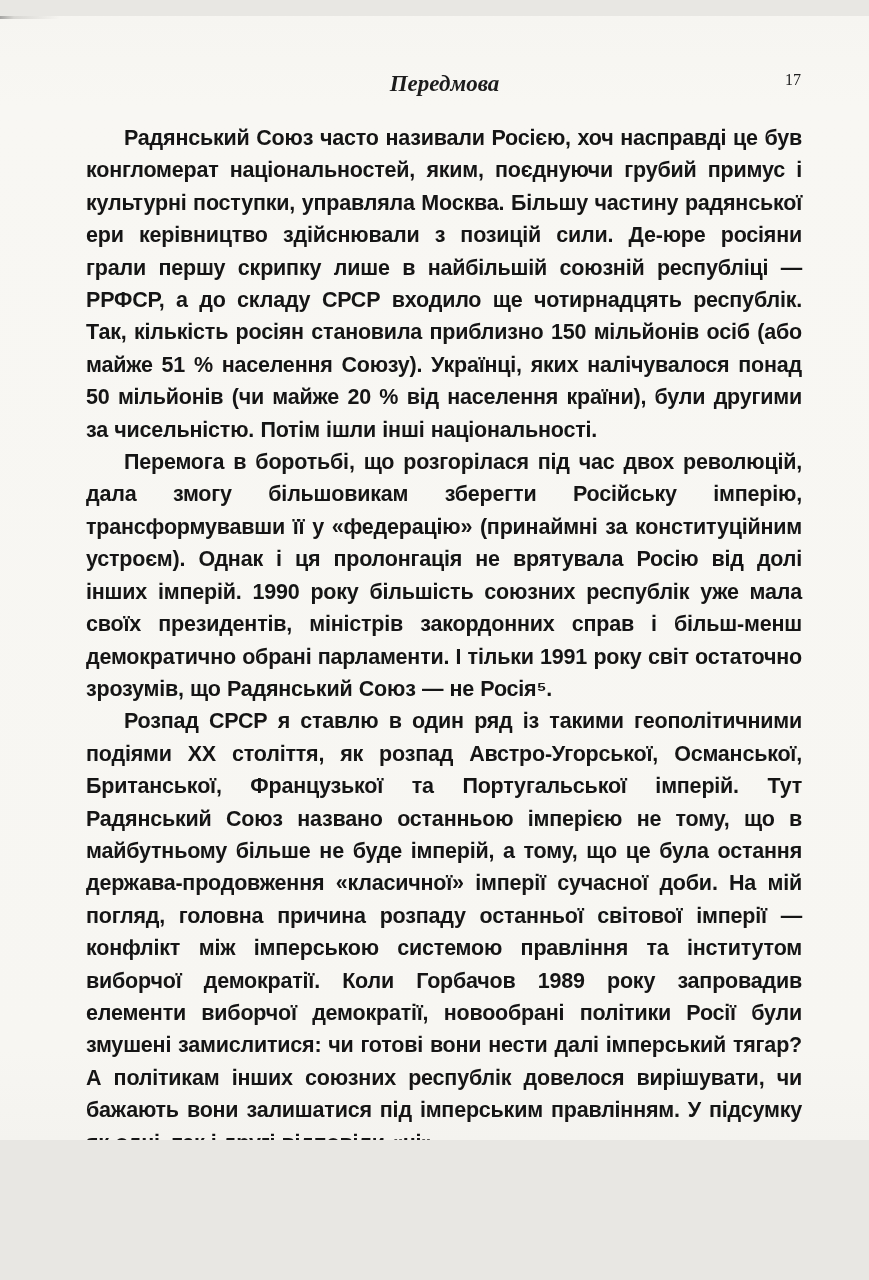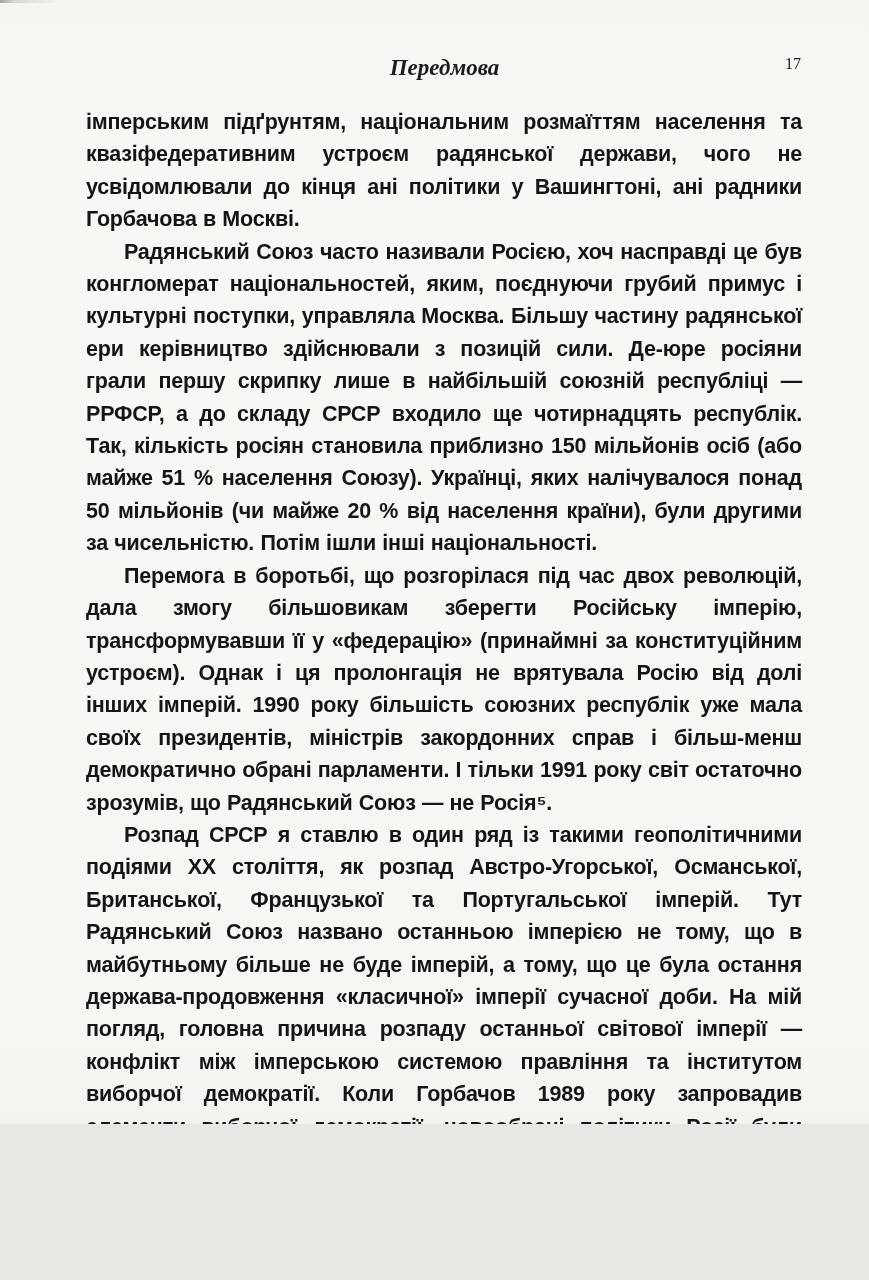--- a/index.html
+++ b/index.html
@@ -4,21 +4,21 @@
 <style>
   html, body {
     margin: 0;
     padding: 0;
     background: #e8e7e3;
   }
   .page {
     position: relative;
     width: 869px;
     height: 1124px;
-    margin: 0 auto;
+    margin: 16px auto;
     background: linear-gradient(180deg, #f6f5f1 0%, #f8f7f3 8%, #f7f6f2 92%, #f4f3ef 100%);
     box-sizing: border-box;
     overflow: hidden;
     font-family: "Liberation Sans", "DejaVu Sans", sans-serif;
     color: #151515;
   }
   .scan-edge {
     position: absolute;
     top: 0; left: 0; right: 0;
     height: 3px;
@@ -74,19 +74,18 @@
 
 <div class="page">
   <div class="scan-edge"></div>
 
   <div class="header">
     <span class="running-head">Передмова</span>
     <span class="page-number">17</span>
   </div>
 
   <div class="text-block">
-      <p class="para">імперським підґрунтям, національним розмаїттям населення та квазіфедеративним устроєм радянської держави, чого не усвідомлювали до кінця ані політики у Вашингтоні, ані радники Горбачова в Москві.</p>
       <p class="para indent">Радянський Союз часто називали Росією, хоч насправді це був конгломерат національностей, яким, поєднуючи грубий примус і культурні поступки, управляла Москва. Більшу частину радянської ери керівництво здійснювали з позицій сили. Де-юре росіяни грали першу скрипку лише в найбільшій союзній республіці — РРФСР, а до складу СРСР входило ще чотирнадцять республік. Так, кількість росіян становила приблизно 150 мільйонів осіб (або майже 51 % населення Союзу). Українці, яких налічувалося понад 50 мільйонів (чи майже 20 % від населення країни), були другими за чисельністю. Потім ішли інші національності.</p>
       <p class="para indent">Перемога в боротьбі, що розгорілася під час двох революцій, дала змогу більшовикам зберегти Російську імперію, трансформувавши її у «федерацію» (принаймні за конституційним устроєм). Однак і ця пролонгація не врятувала Росію від долі інших імперій. 1990 року більшість союзних республік уже мала своїх президентів, міністрів закордонних справ і більш-менш демократично обрані парламенти. І тільки 1991 року світ остаточно зрозумів, що Радянський Союз — не Росія⁵.</p>
       <p class="para indent">Розпад СРСР я ставлю в один ряд із такими геополітичними подіями XX століття, як розпад Австро-Угорської, Османської, Британської, Французької та Португальської імперій. Тут Радянський Союз названо останньою імперією не тому, що в майбутньому більше не буде імперій, а тому, що це була остання держава-продовження «класичної» імперії сучасної доби. На мій погляд, головна причина розпаду останньої світової імперії — конфлікт між імперською системою правління та інститутом виборчої демократії. Коли Горбачов 1989 року запровадив елементи виборчої демократії, новообрані політики Росії були змушені замислитися: чи готові вони нести далі імперський тягар? А політикам інших союзних республік довелося вирішувати, чи бажають вони залишатися під імперським правлінням. У підсумку як одні, так і другі відповіли «ні».</p>
       <p class="para indent">Першими, хто скористався можливістю сказати «ні», стали політики прибалтійських республік і західних областей України — територій, силоміць приєднаних до СРСР за пактом Молотова — Ріббентропа 1939 року. Наступними були їхні колеги в Росії та східних українських</p>
     </div>
 </div>
 
 </body></html>

